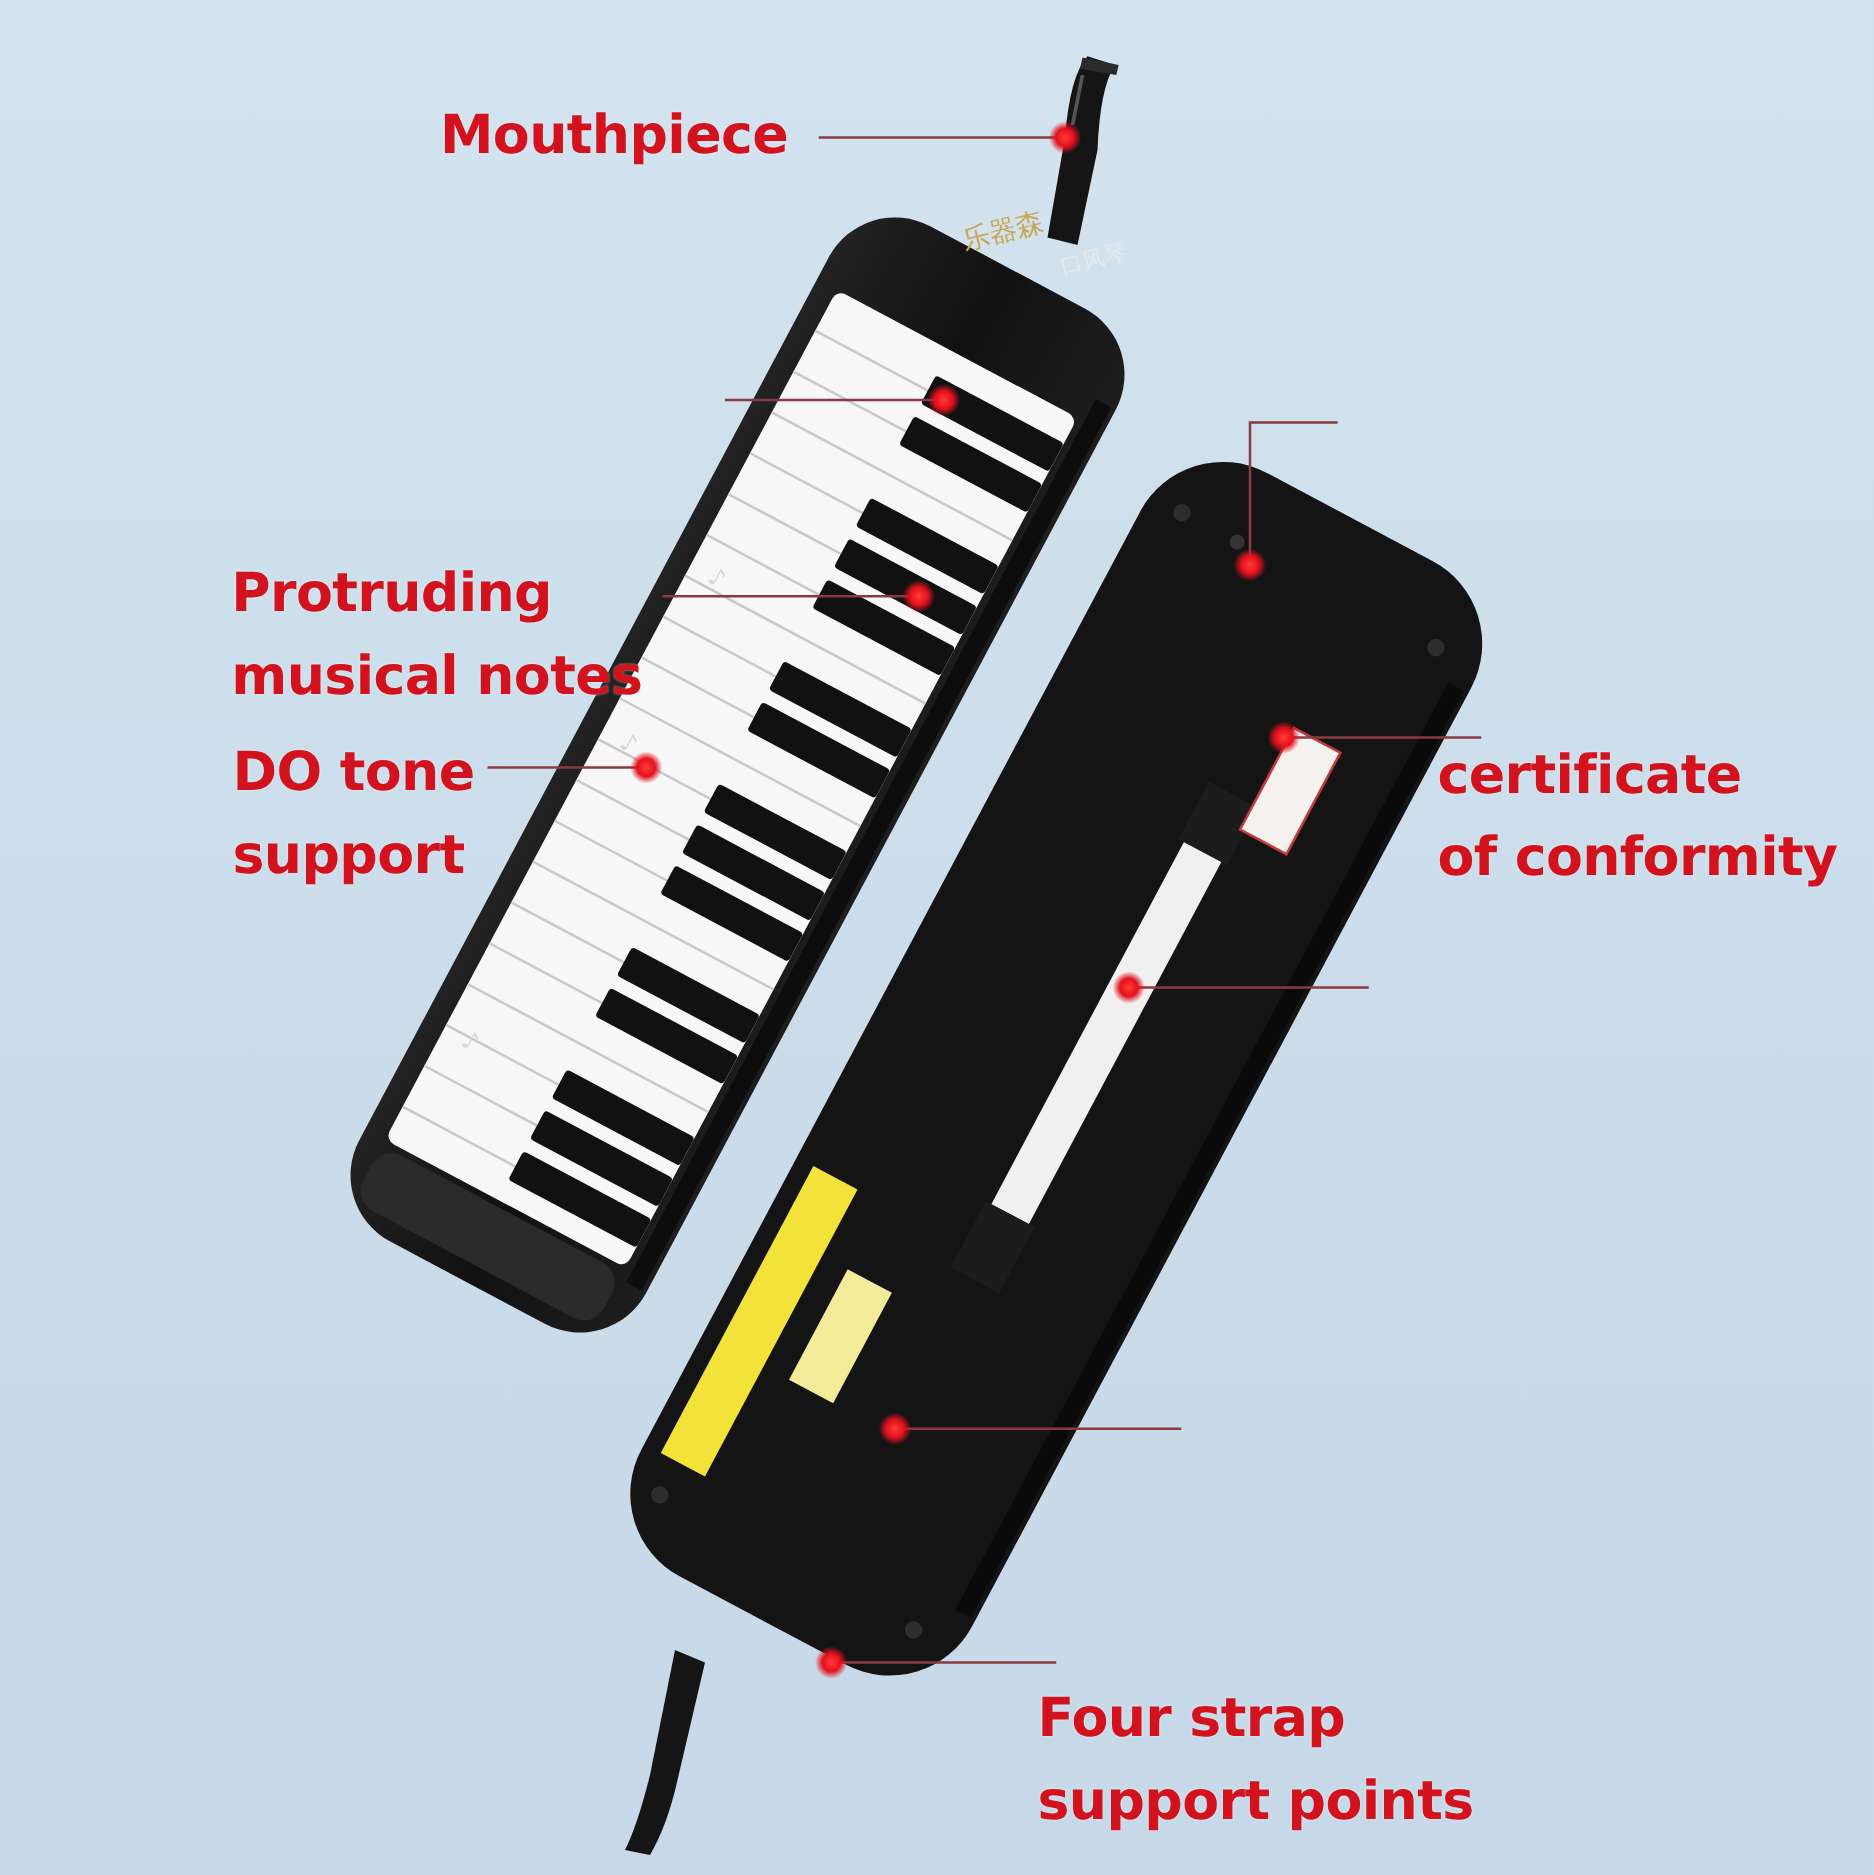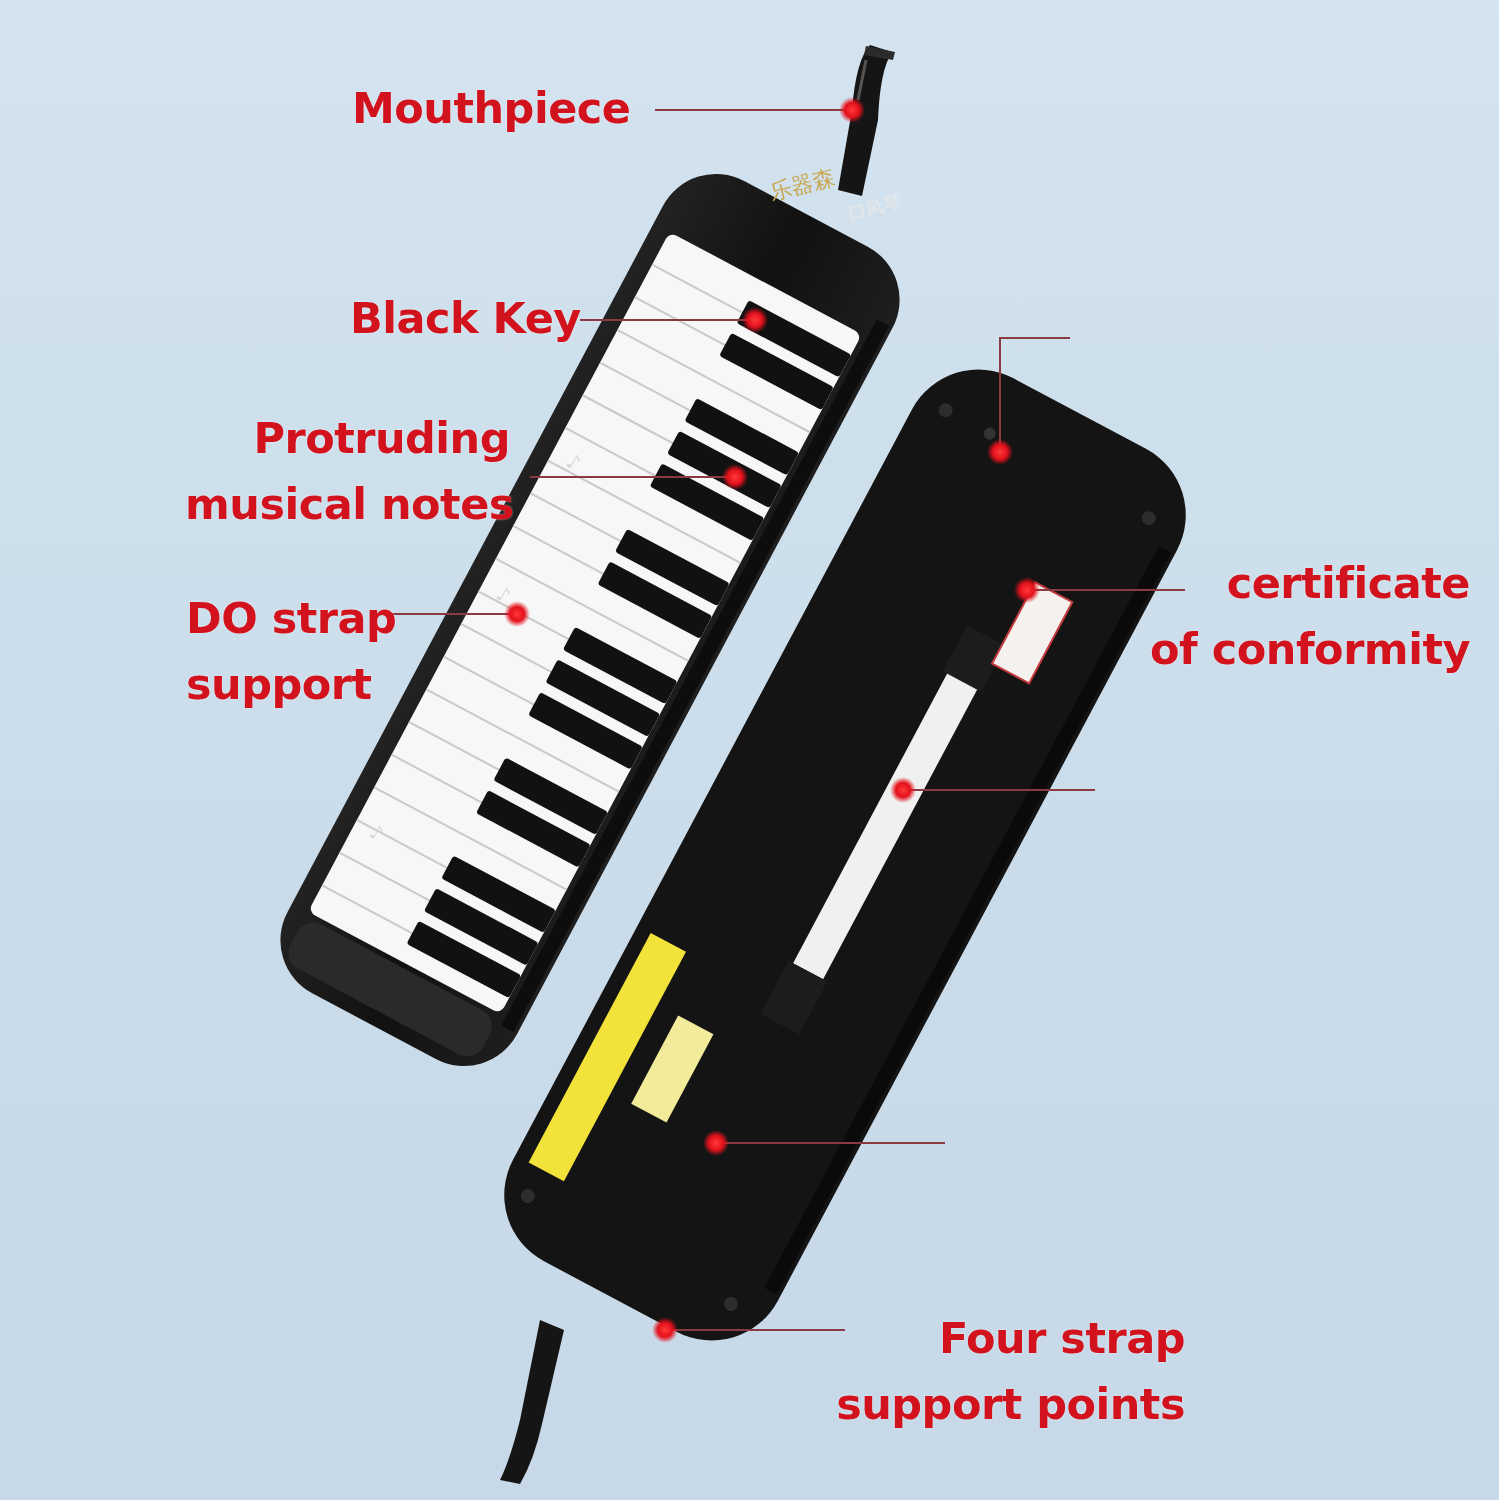--- a/index.html
+++ b/index.html
@@ -2,21 +2,21 @@
 <html><head>
 <meta charset="utf-8">
 <style>
   html, body { margin: 0; padding: 0; }
   body { width: 1499px; height: 1500px; background: #cddfec; overflow: hidden; position: relative; font-family: "DejaVu Sans", sans-serif; }
   .stage { position: absolute; left: 0; top: 0; width: 1499px; height: 1500px;
     background: linear-gradient(180deg, #d3e3ef 0%, #cadcea 60%, #c7d9e8 100%); }
   svg.art { position: absolute; left: 0; top: 0; }
   .label { position: absolute; color: #d2121c; font-weight: bold; font-size: 43px; line-height: 66px;
     white-space: nowrap; letter-spacing: -0.5px; text-shadow: 0 0 2px rgba(255,255,255,0.6); }
-  .label.center { text-align: right; }
+  .label.center { text-align: left; margin-top: 37px; }
 </style>
 </head>
 <body>
 
 <div class="stage">
 
 <svg class="art" width="1499" height="1500" viewBox="0 0 1499 1500">
   <defs>
     <radialGradient id="dotg" cx="50%" cy="50%" r="50%">
       <stop offset="0%" stop-color="#ff3a3a"></stop>
@@ -143,27 +143,26 @@
     <circle cx="517" cy="614" r="13" fill="url(#dotg)"></circle>
     <circle cx="1000" cy="452" r="13" fill="url(#dotg)"></circle>
     <circle cx="1027" cy="590" r="13" fill="url(#dotg)"></circle>
     <circle cx="903" cy="790" r="13" fill="url(#dotg)"></circle>
     <circle cx="716" cy="1143" r="13" fill="url(#dotg)"></circle>
     <circle cx="665" cy="1330" r="13" fill="url(#dotg)"></circle>
   </g>
 </svg>
 
 <div class="label" style="left:352px; top:75px;">Mouthpiece</div>
-<div class="label" style="left:350px; top:285px;">Black Key</div>
 <div class="label center" style="left:185px; top:405px; width:325px;">
   <div>Protruding</div>
   <div>musical notes</div>
 </div>
 <div class="label" style="left:186px; top:585px;">
-  <div>DO strap</div>
+  <div>DO tone</div>
   <div>support</div>
 </div>
 <div class="label center" style="left:1150px; top:550px; width:320px;">
   <div>certificate</div>
   <div>of conformity</div>
 </div>
 <div class="label center" style="left:830px; top:1305px; width:355px;">
   <div>Four strap</div>
   <div>support points</div>
 </div>

